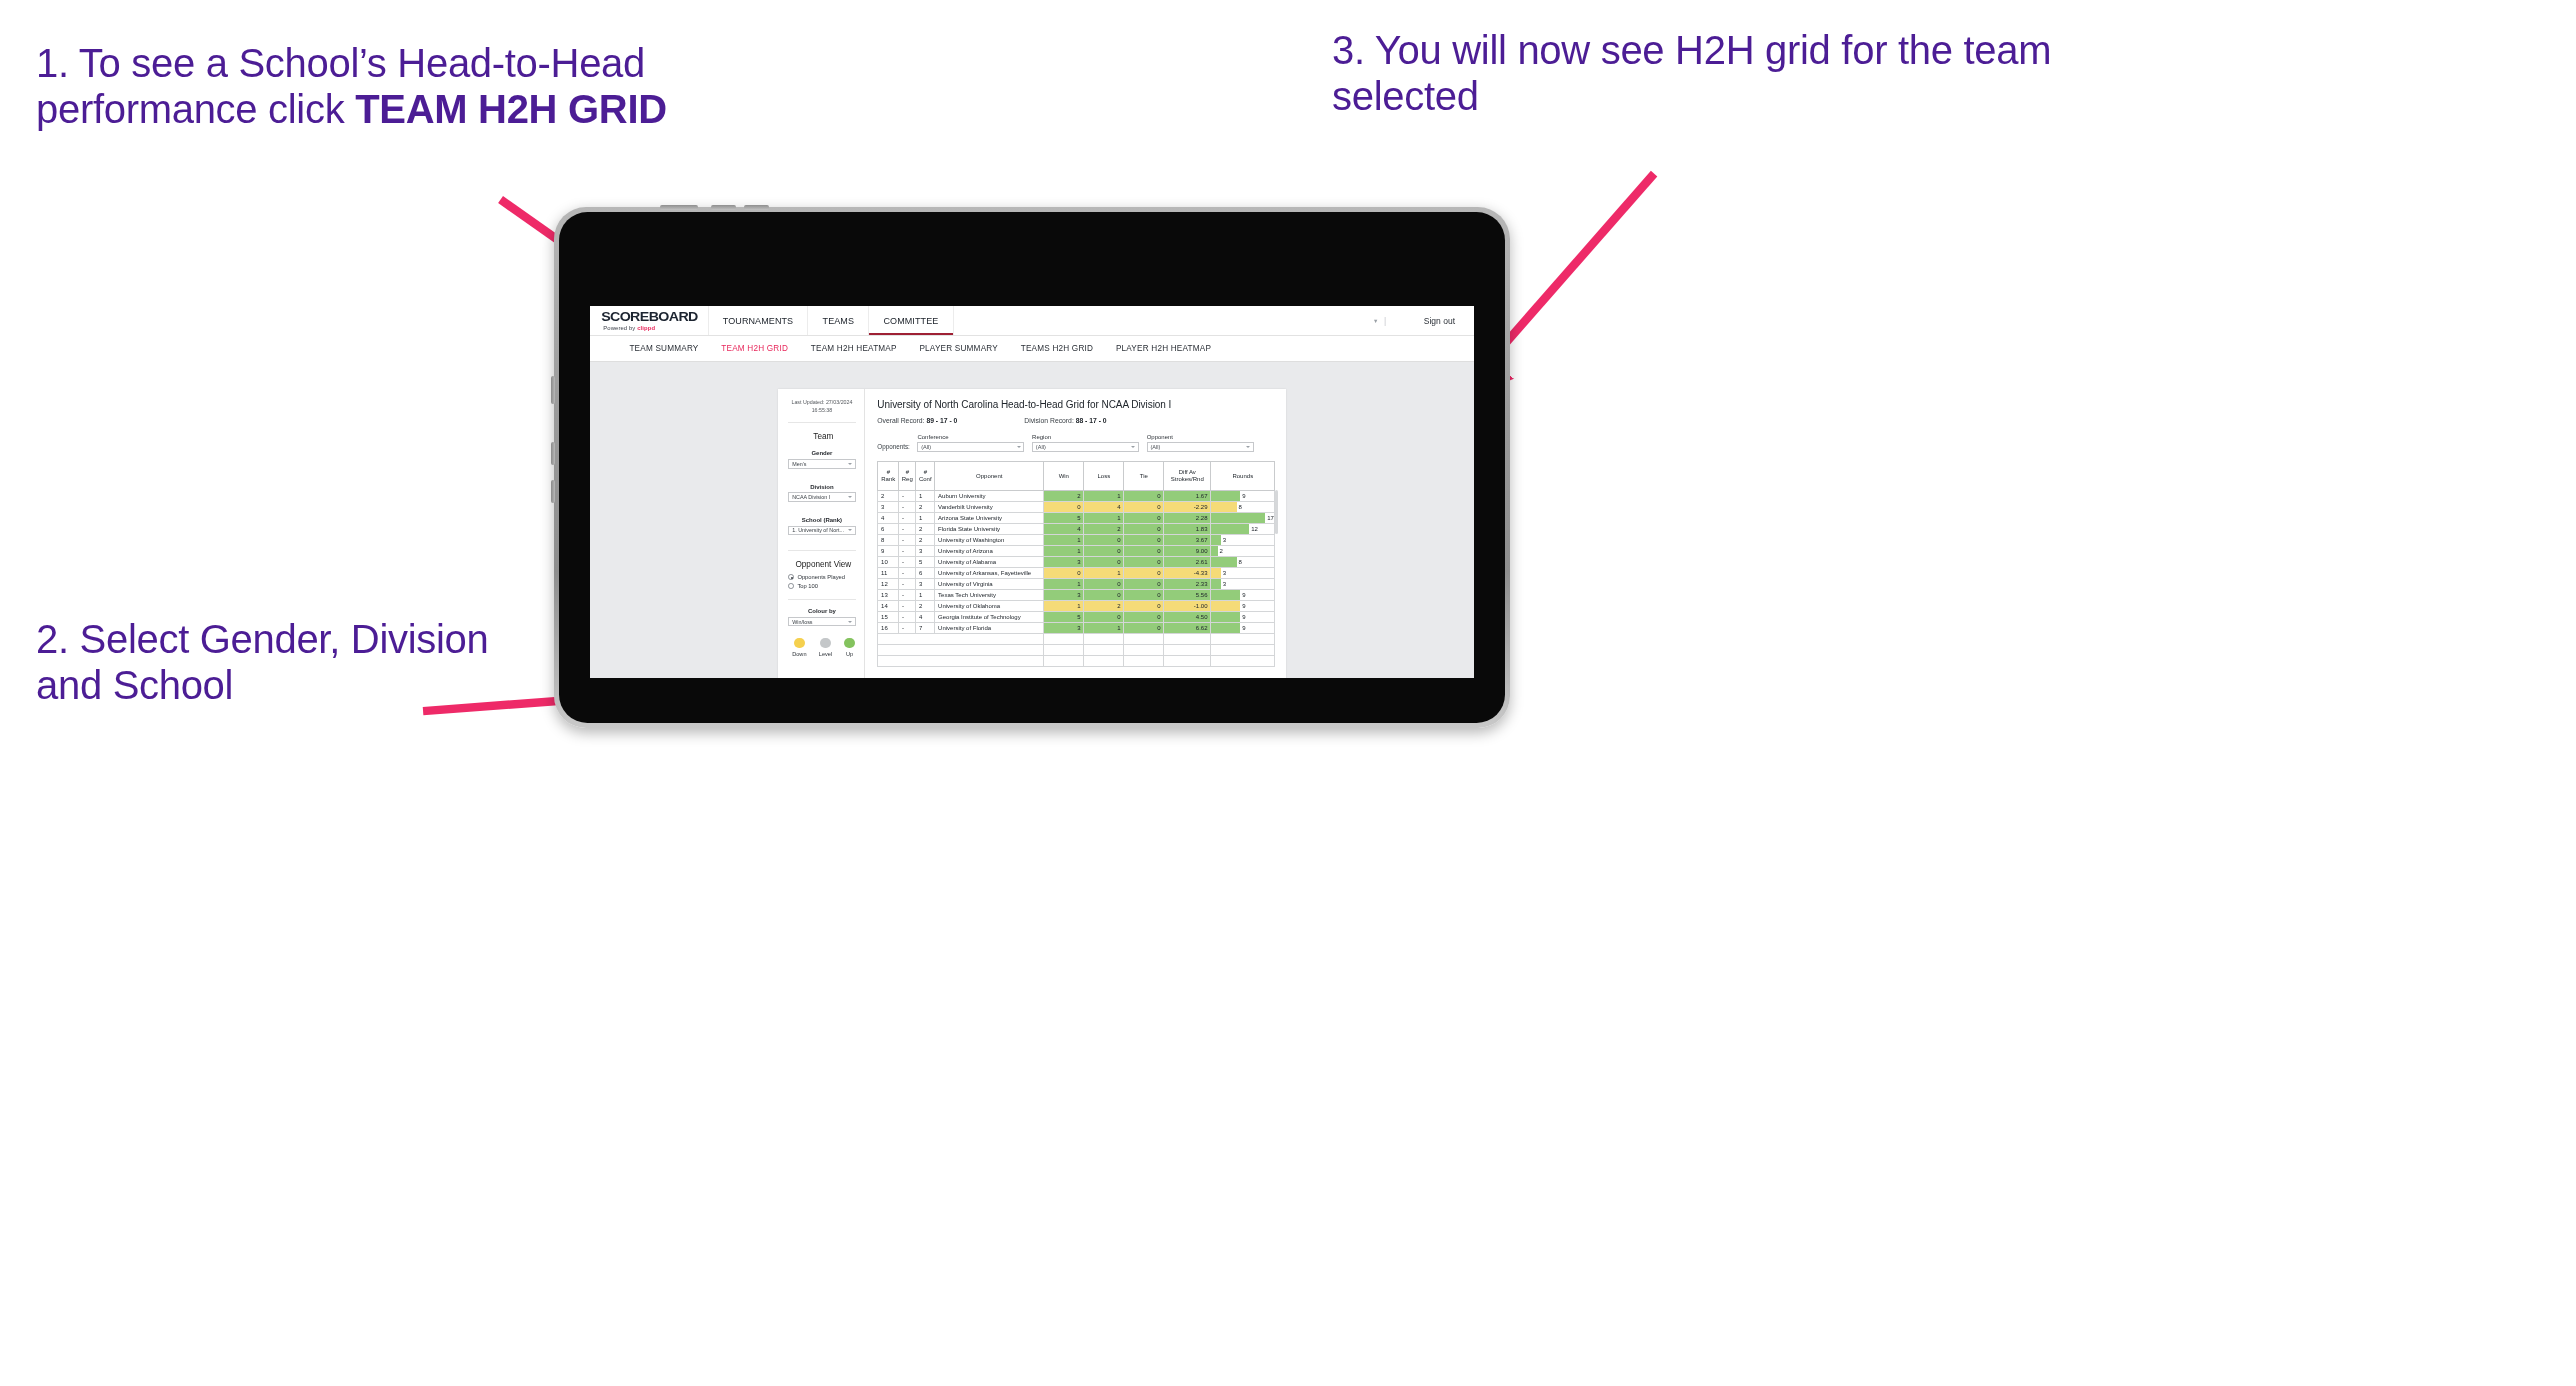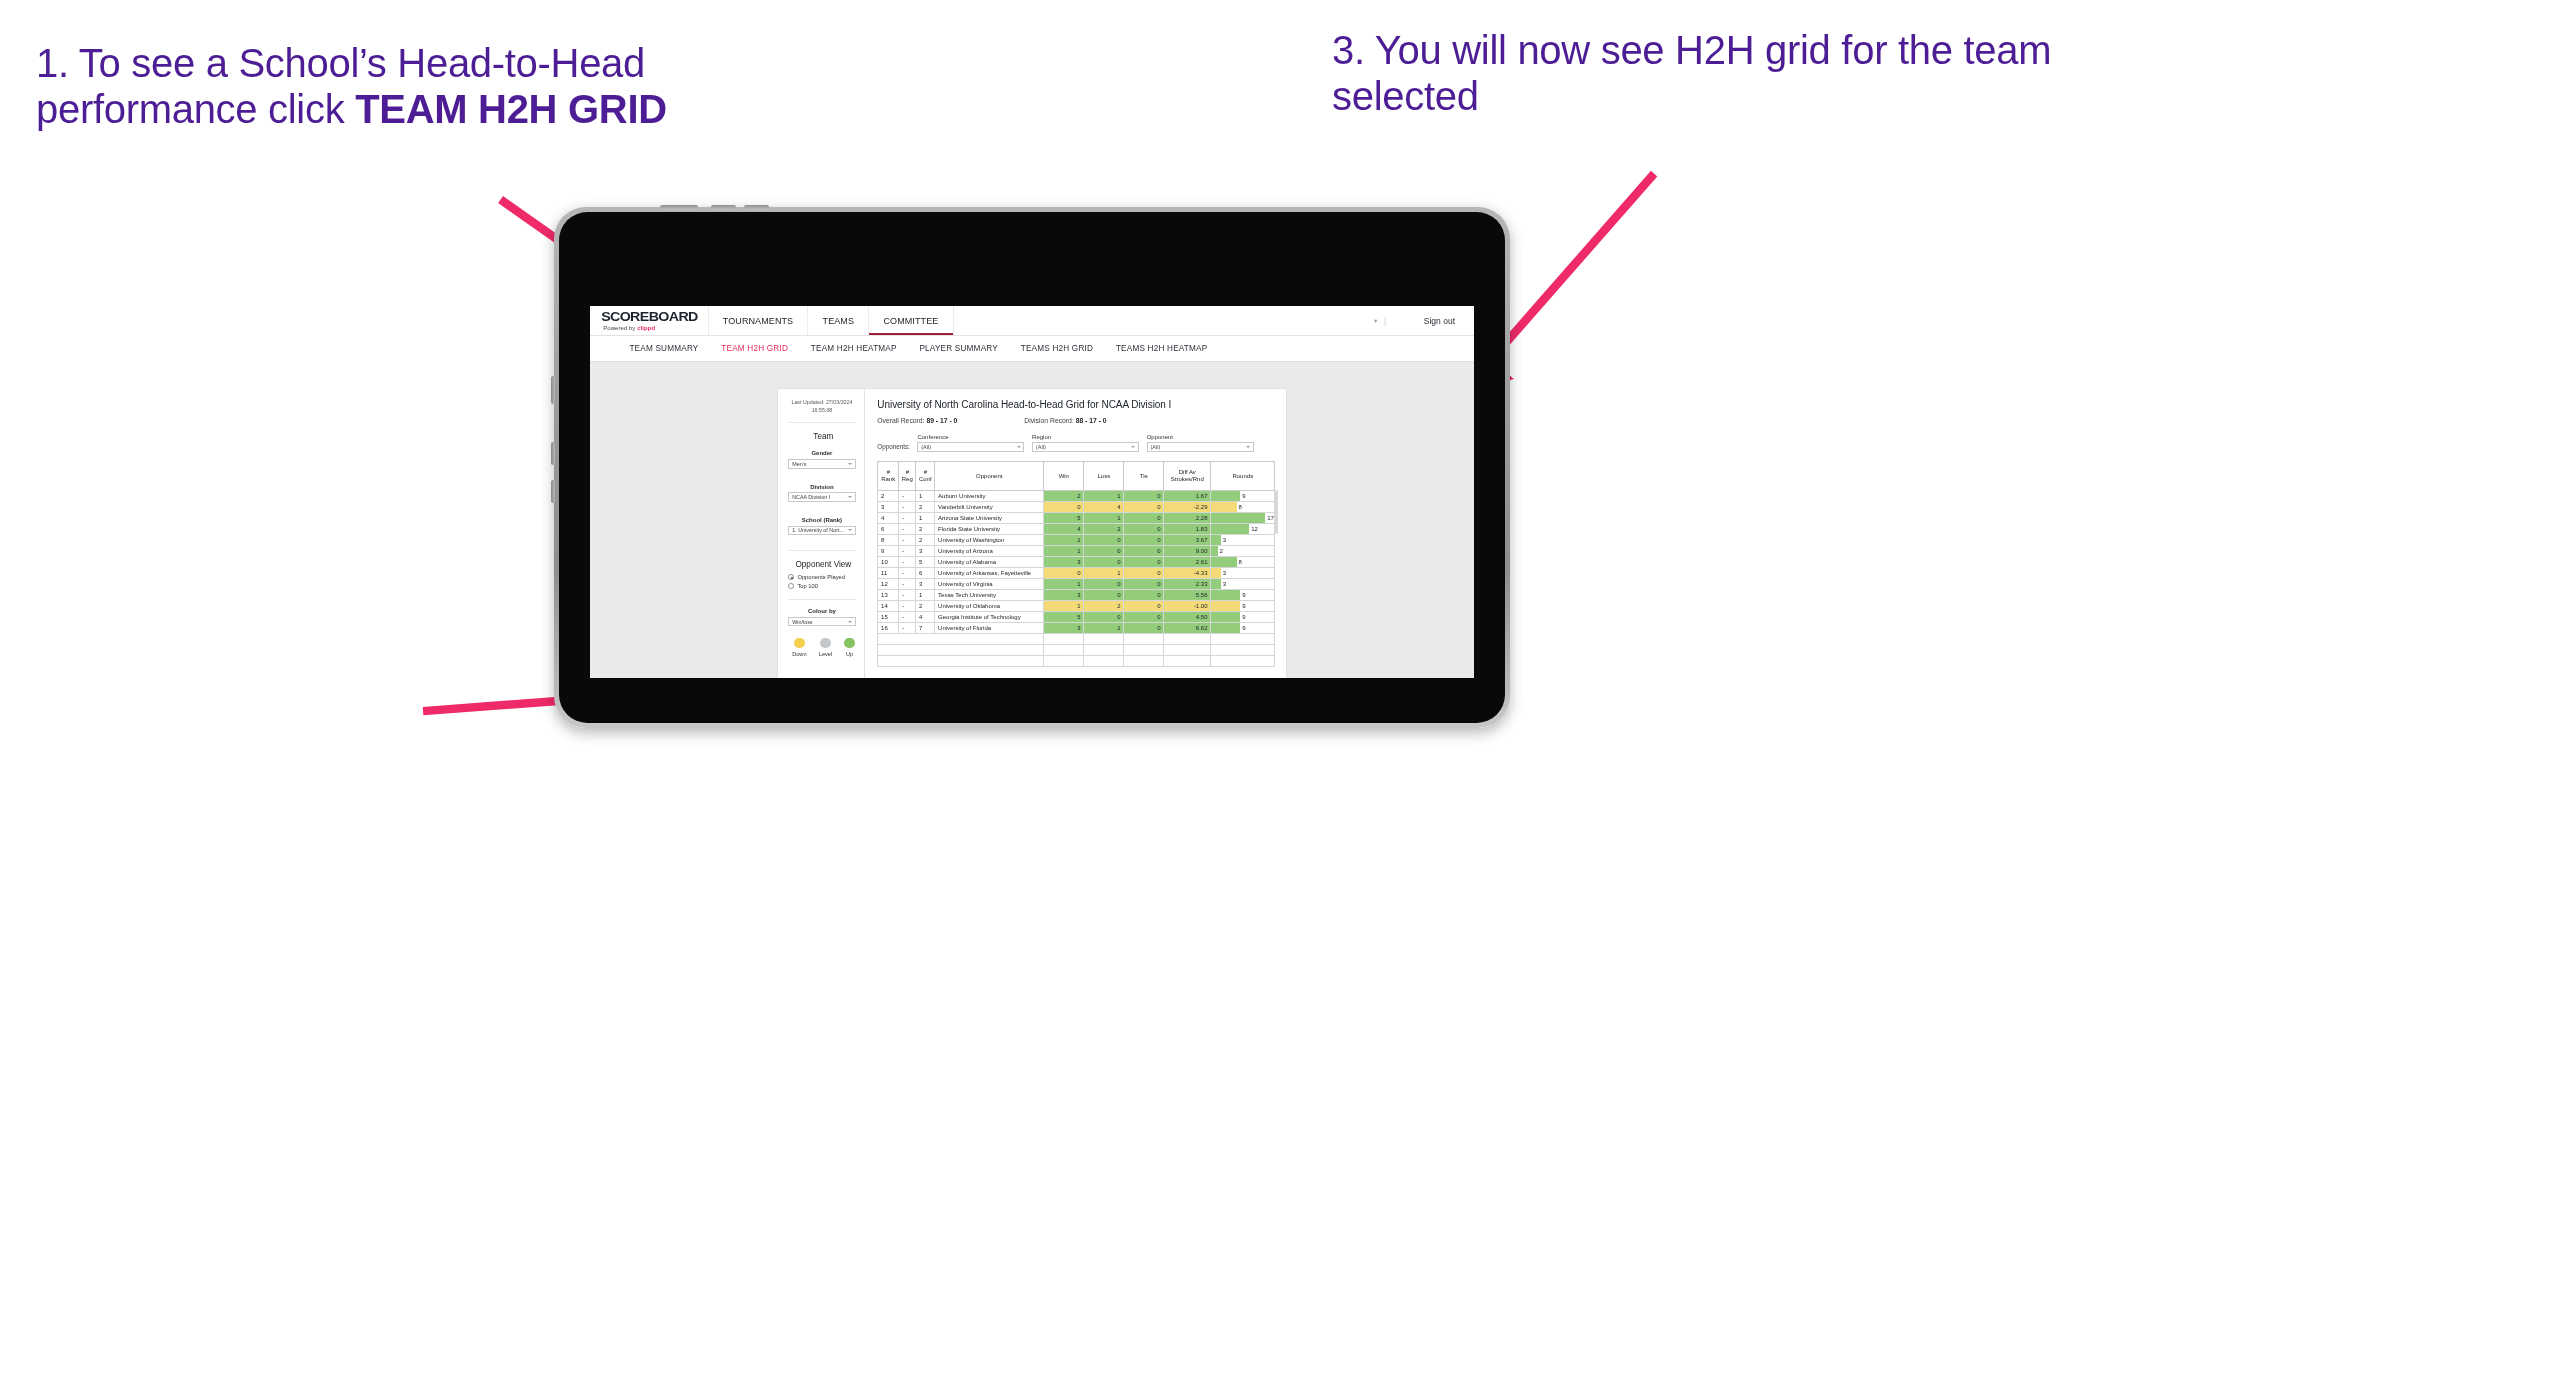--- a/index.html
+++ b/index.html
@@ -203,20 +203,21 @@
     background:#d6d8da; border-radius:1.9px;
   }
 </style>
 </head>
 <body>
 
 <div id="root">
 
   <div class="annot" id="annot1"><span>1. To see a School’s Head-to-Head performance click </span><span class="strong">TEAM H2H GRID</span></div>
 
+  <div class="annot" id="annot2">2. Select Gender, Division and School</div>
 
   <div class="annot" id="annot3">3. You will now see H2H grid for the team selected</div>
 
   <svg class="arrow" style="left:493px; top:190px; width:284px; height:180px;" viewBox="0 0 300 190">
     <defs>
       <marker id="ah1" markerWidth="7" markerHeight="7" refX="5.6" refY="3.5" orient="auto">
         <path d="M0,0 L7,3.5 L0,7 z" fill="#ee2a68"></path>
       </marker>
     </defs>
     <line x1="8" y1="10" x2="218" y2="158" stroke="#ee2a68" stroke-width="9" marker-end="url(#ah1)"></line>
@@ -269,21 +270,21 @@
           <span class="signout">Sign out</span>
         </div>
       </div>
 
       <div class="subnav">
         <div class="subnav-item">TEAM SUMMARY</div>
         <div class="subnav-item active">TEAM H2H GRID</div>
         <div class="subnav-item">TEAM H2H HEATMAP</div>
         <div class="subnav-item">PLAYER SUMMARY</div>
         <div class="subnav-item">TEAMS H2H GRID</div>
-        <div class="subnav-item">TEAMS H2H HEATMAP</div>
+        <div class="subnav-item">PLAYER H2H HEATMAP</div>
       </div>
 
       <div id="viz-area">
         <div id="viz">
           <div id="viz-body">
 
             <div id="vsidebar">
               <div class="lastupd">Last Updated: 27/03/2024 16:55:38</div>
               <div class="hr"></div>
               <div class="sec-title">Team</div>

